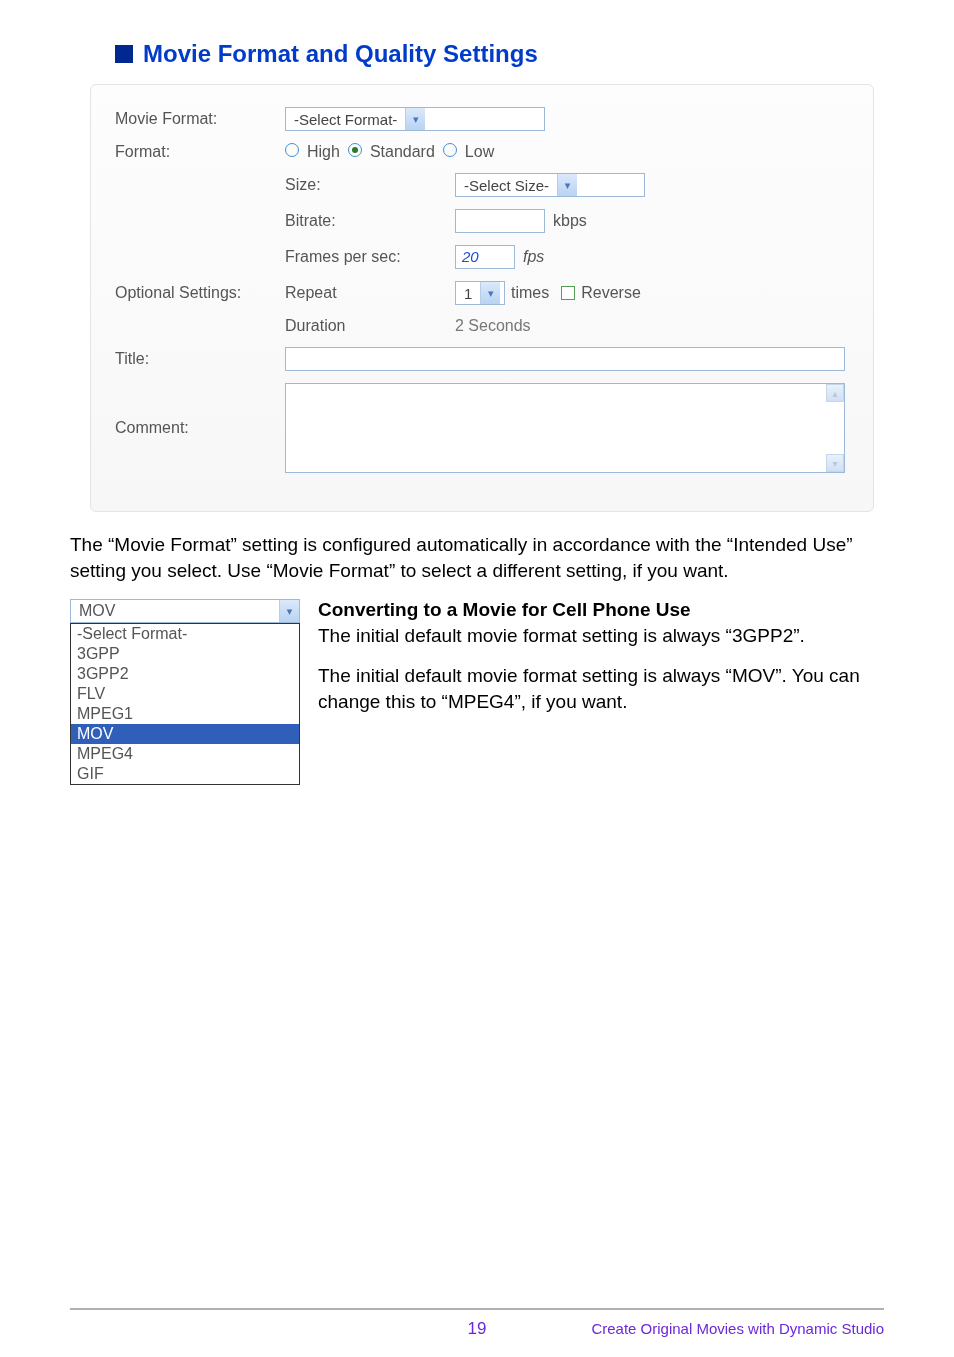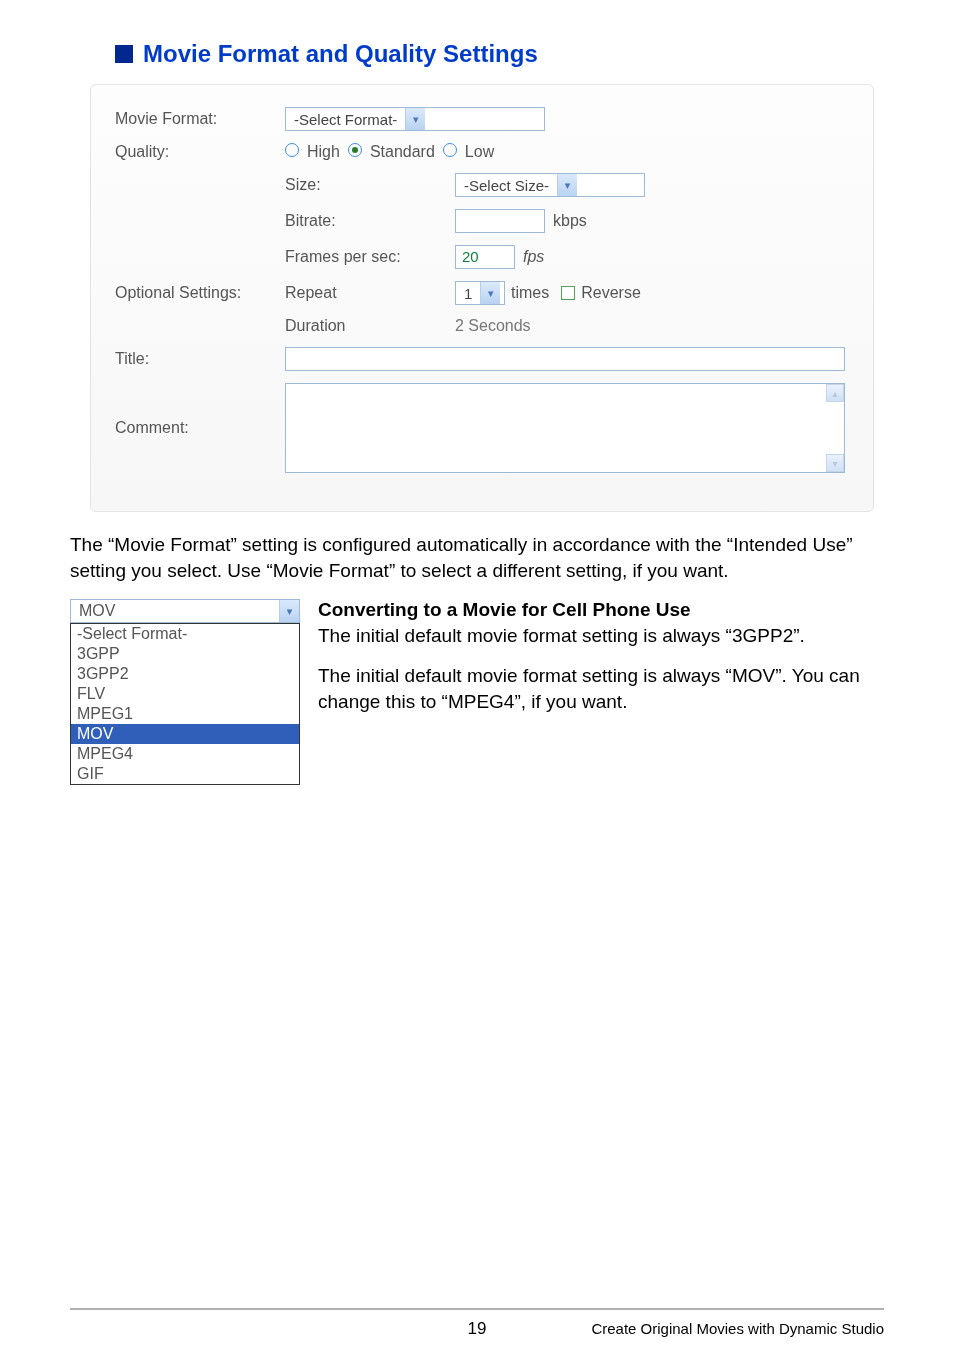--- a/index.html
+++ b/index.html
@@ -100,22 +100,23 @@
     border-radius: 50%;
     background: #2b7a2b;
   }
   .text-input {
     display: inline-block;
     border: 1px solid #9db9d8;
     background: #fff;
     height: 24px;
     padding: 0 6px;
     font-size: 15px;
-    color: #15803d;
+    color: #1d4ed8;
     line-height: 22px;
+    font-style: italic;
   }
   .duration-val { color: #777; }
   .checkbox {
     display: inline-block;
     width: 14px;
     height: 14px;
     border: 1.5px solid #54a054;
     background: #fff;
     vertical-align: middle;
   }
@@ -208,21 +209,21 @@
   .footer {
     position: absolute;
     bottom: 20px;
     left: 70px;
     right: 70px;
     border-top: 2px solid #b0b0b0;
     padding-top: 10px;
     display: flex;
     align-items: center;
     font-size: 14px;
-    color: #000000;
+    color: #6d28d9;
   }
   .footer .pg {
     position: absolute;
     left: 50%;
     transform: translateX(-50%);
     font-size: 17px;
   }
   .footer .ft-right {
     margin-left: auto;
     font-size: 15px;
@@ -242,21 +243,21 @@
 
     <div class="row">
       <div class="label-col">Movie Format:</div>
       <div class="select-ctl" style="width:260px;">
         <span class="select-text">-Select Format-</span>
         <span class="chev">▾</span>
       </div>
     </div>
 
     <div class="row">
-      <div class="label-col">Quality:</div>
+      <div class="label-col">Format:</div>
       <div class="radio-group">
         <span class="radio"></span>
         <span>High</span>
         <span class="radio selected"></span>
         <span>Standard</span>
         <span class="radio"></span>
         <span>Low</span>
       </div>
     </div>
 

